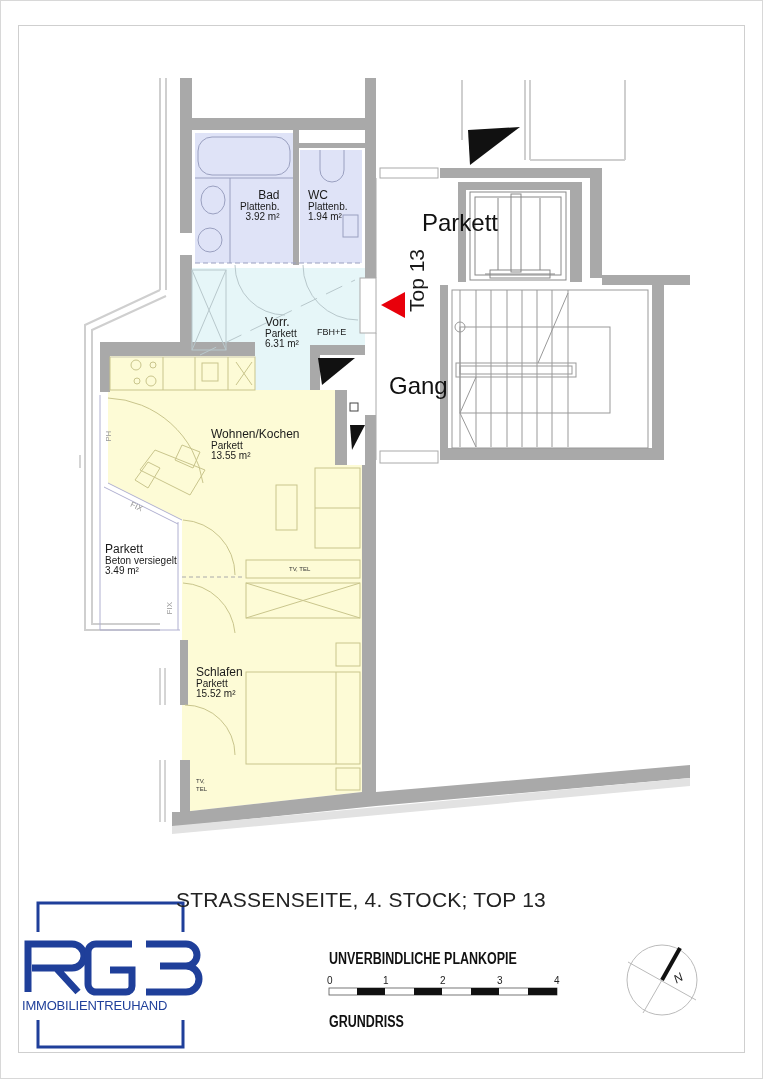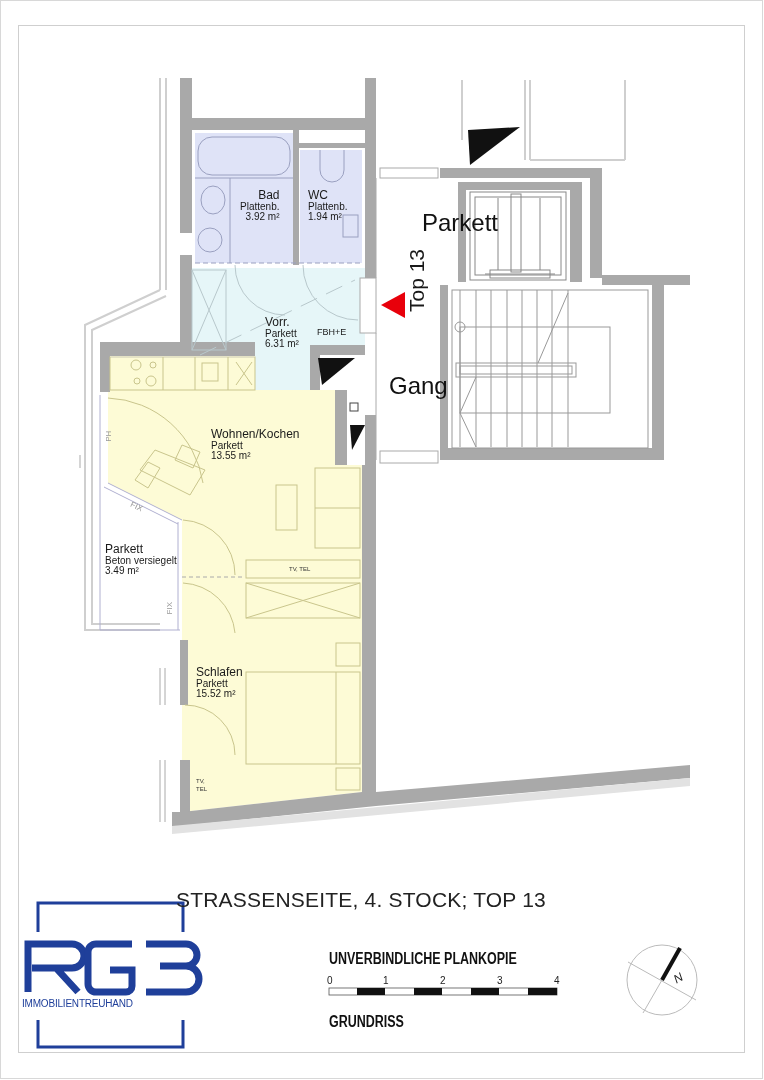--- a/index.html
+++ b/index.html
@@ -12,21 +12,21 @@
   svg.plan { position: absolute; left: 0; top: 0; }
   .lbl { position: absolute; color: #1a1a1a; line-height: 1.05; white-space: nowrap; }
   .room-name { font-size: 12px; }
   .room-sub { font-size: 10px; }
   .big { font-size: 24px; color: #111; }
   .title { position: absolute; left: 176px; top: 888px; font-size: 21px; font-weight: normal;
            color: #222; letter-spacing: 0.2px; white-space: nowrap; }
   .hdr { position: absolute; font-weight: bold; font-size: 16px; color: #111;
          transform: scaleX(0.78); transform-origin: left top; white-space: nowrap; }
   .scale-num { position: absolute; font-size: 10px; color: #222; }
-  .logo-text { position: absolute; font-size: 10px; color: #1f3f9a; letter-spacing: -0.2px; white-space: nowrap; }
+  .logo-text { position: absolute; font-size: 13px; color: #1f3f9a; letter-spacing: -0.2px; white-space: nowrap; }
   .tiny { font-size: 6px; color: #333; }
   .fix { font-size: 8px; color: #999; }
 </style>
 </head>
 <body>
 
 <div class="outer-frame"></div>
 <div class="page-frame"></div>
 
 <svg class="plan" width="764" height="1080" viewBox="0 0 764 1080">

